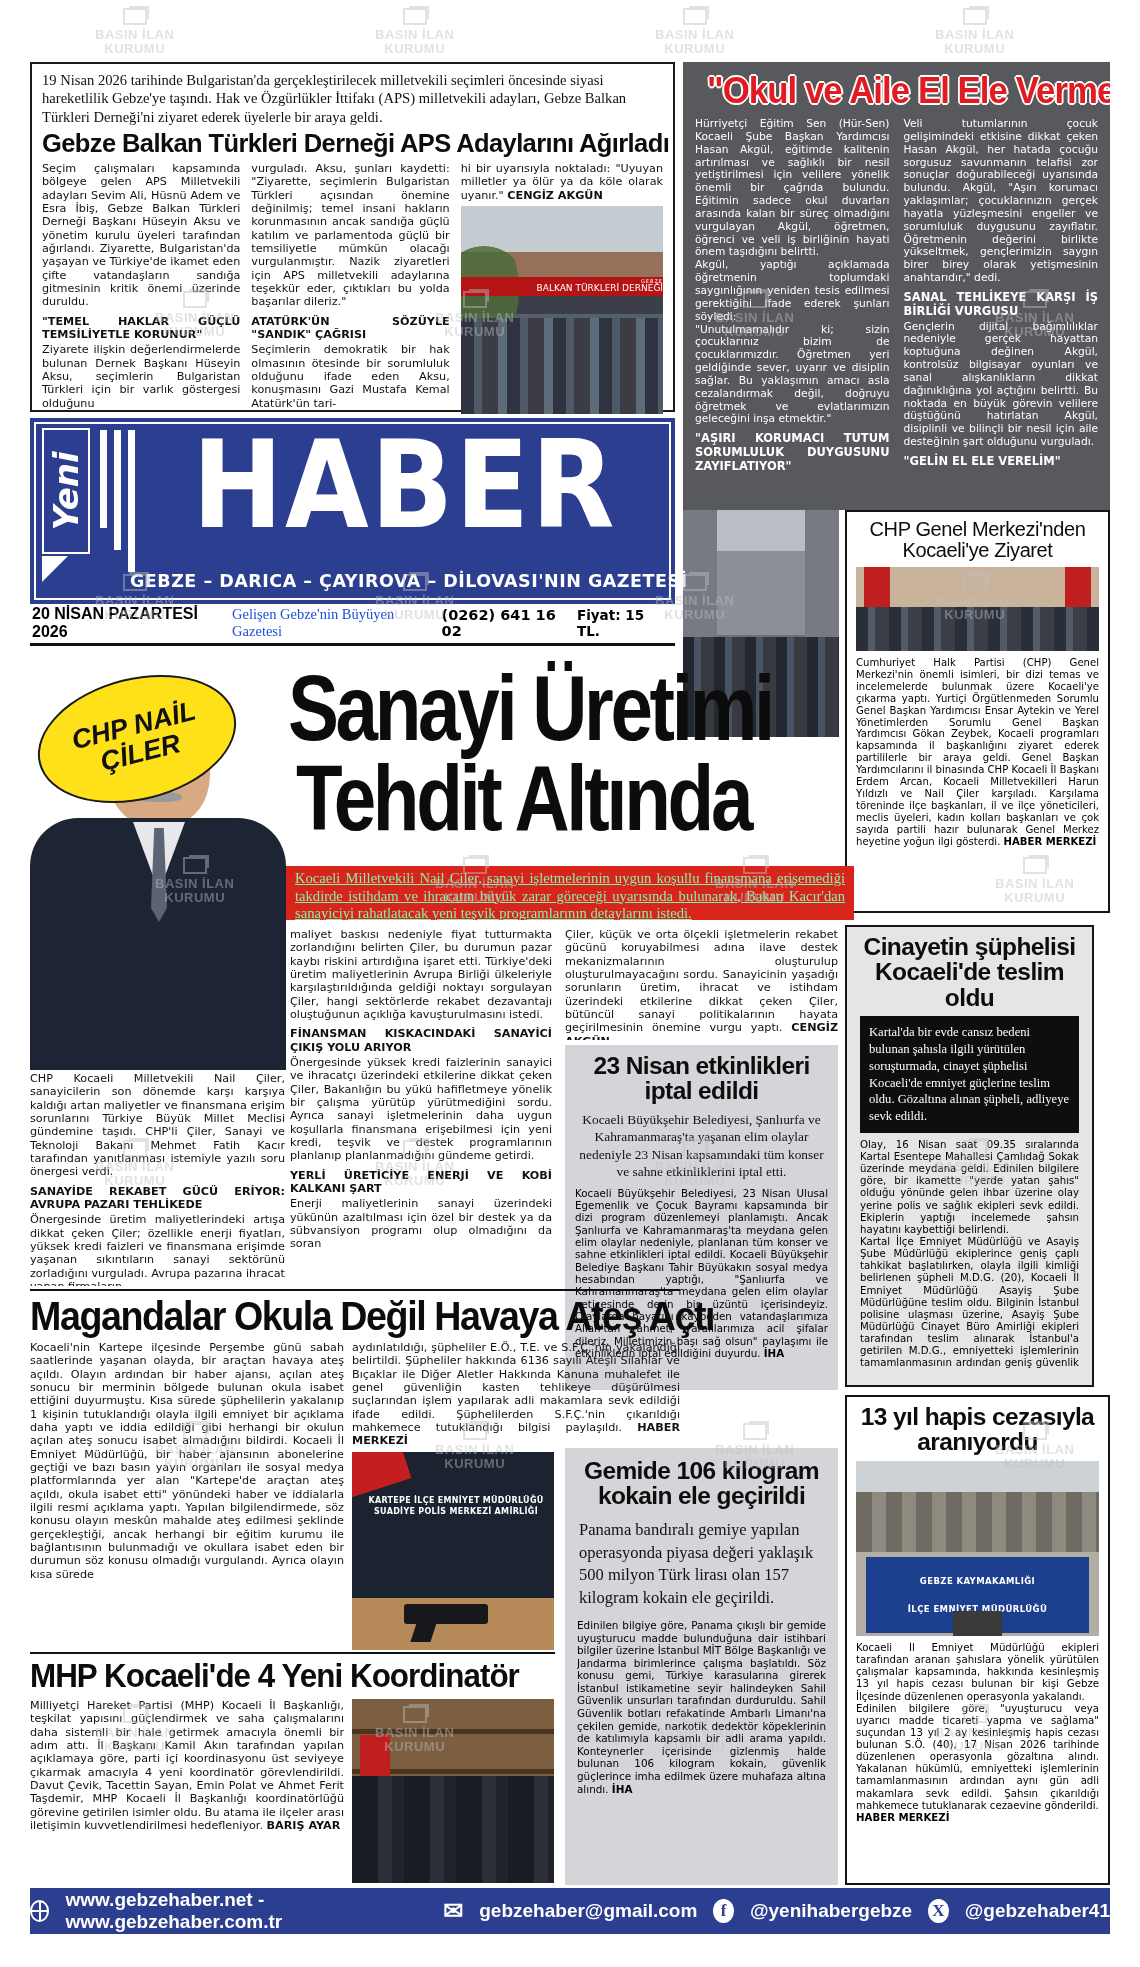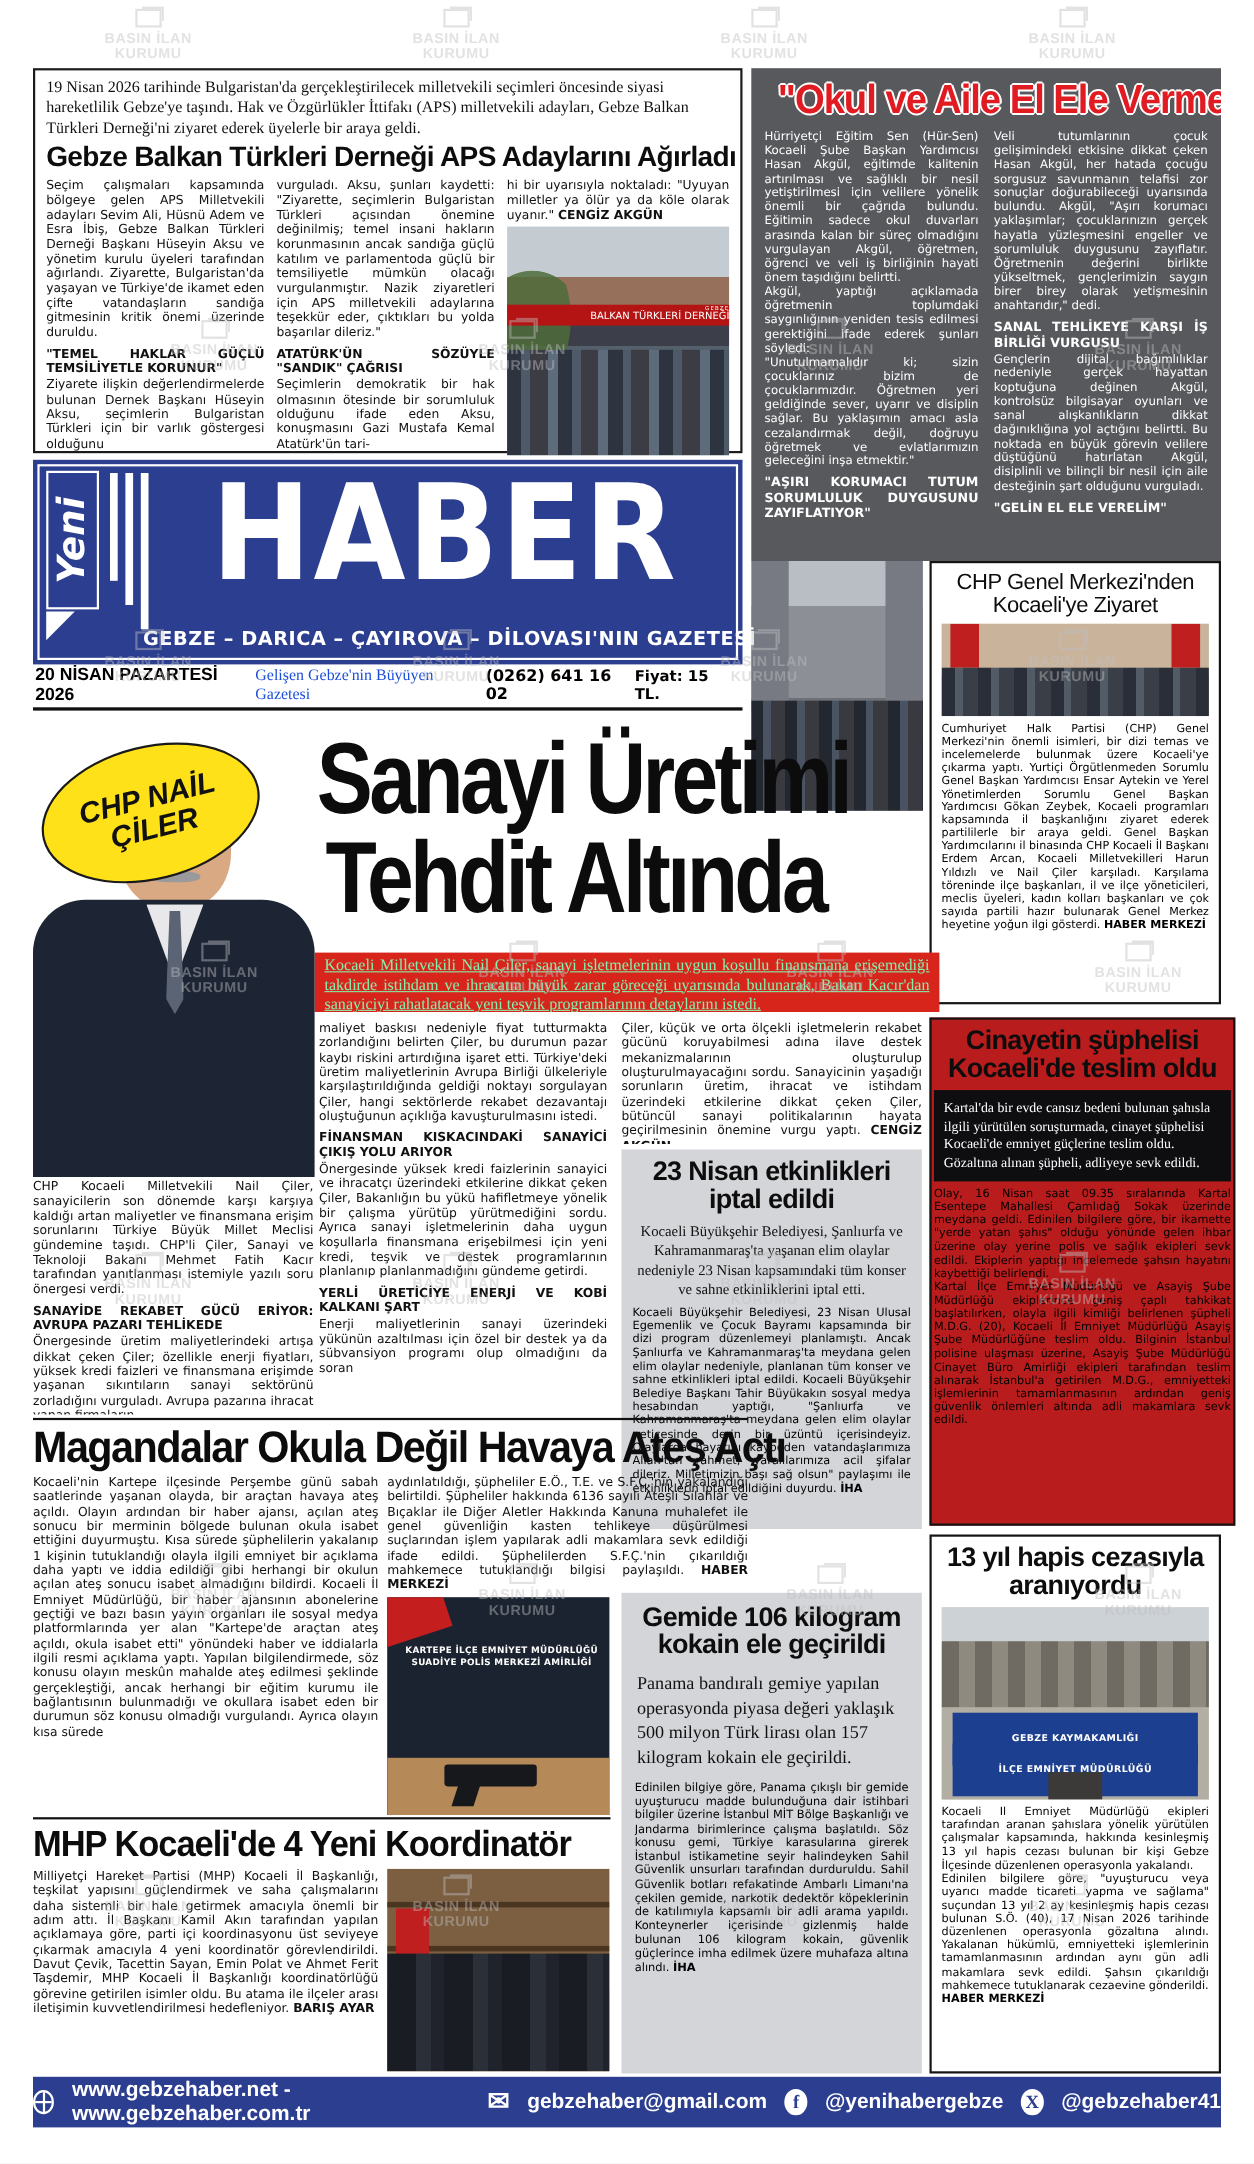--- a/index.html
+++ b/index.html
@@ -128,22 +128,22 @@
 
   
   #nisan-box { left:565px; top:1045px; width:273px; height:345px; background:#d4d5d8; padding:8px 10px; }
   .gray-headline { font-family:"Liberation Sans",sans-serif; font-weight:bold; text-align:center;
                    font-size:24.5px; line-height:1.04; letter-spacing:-.6px; color:#0d0d0d; }
   #nisan-lead { font-family:"Liberation Serif",serif; font-size:13.4px; line-height:1.3;
                 text-align:center; margin:7px 2px 6px 2px; color:#111; }
   #nisan-body { font-size:10.3px; line-height:1.2; height:182px; overflow:hidden; }
 
   
-  #cinayet-box { left:845px; top:925px; width:278px; height:462px; border:2px solid #141414;
-                 background:#b91c1c; padding:7px 2px; }
+  #cinayet-box { left:845px; top:925px; width:249px; height:462px; border:2px solid #141414;
+                 background:#e5e5e5; padding:7px 13px; }
   #cinayet-lead { background:#0e0e10; color:#fff; font-family:"Liberation Serif",serif;
                   font-size:12.6px; line-height:1.33; padding:8px 9px; margin:6px 0; }
   #cinayet-body { font-size:10.2px; line-height:1.19; height:230px; overflow:hidden; }
 
   
   #mag-rule { left:30px; top:1289px; width:650px; border-top:2.5px solid #111; }
   #mag-headline { left:30px; top:1294px; width:660px; font-family:"Liberation Sans",sans-serif;
                   font-weight:bold; font-size:40px; letter-spacing:-1.5px; transform:scaleX(.94);
                   transform-origin:left center; white-space:nowrap; color:#0c0c0c; }
   #mag-col1 { left:30px; top:1341px; width:314px; height:288px; }

